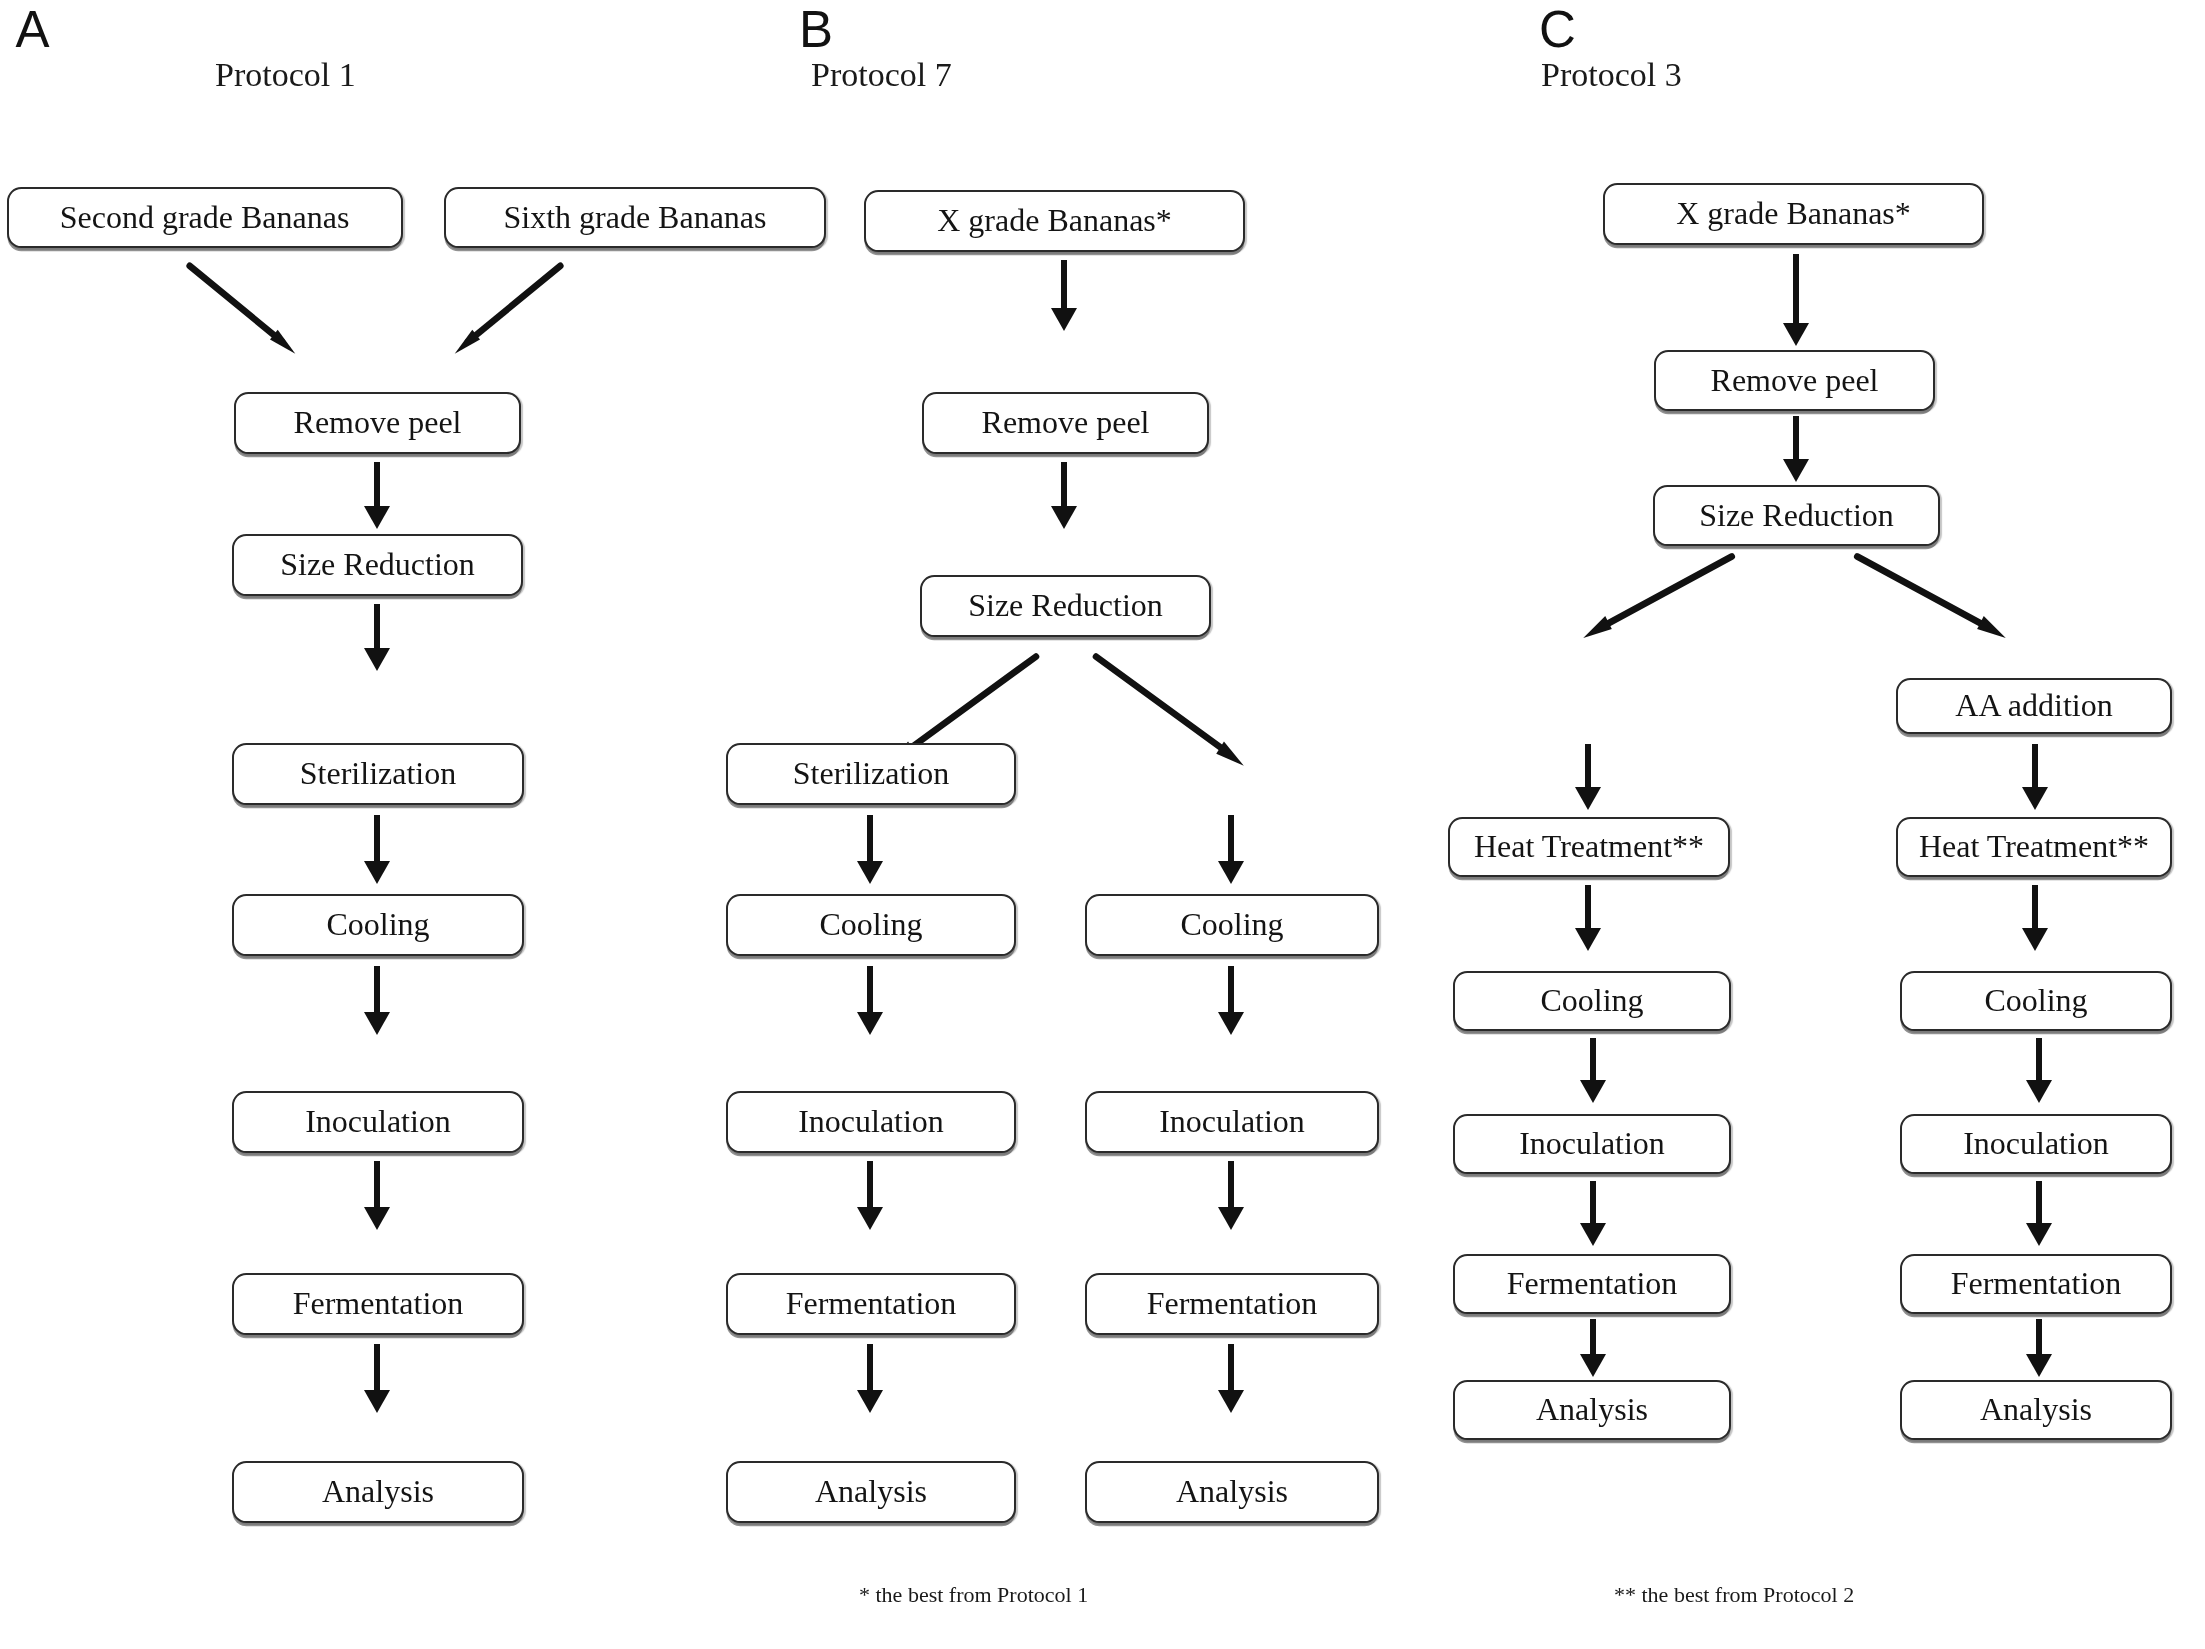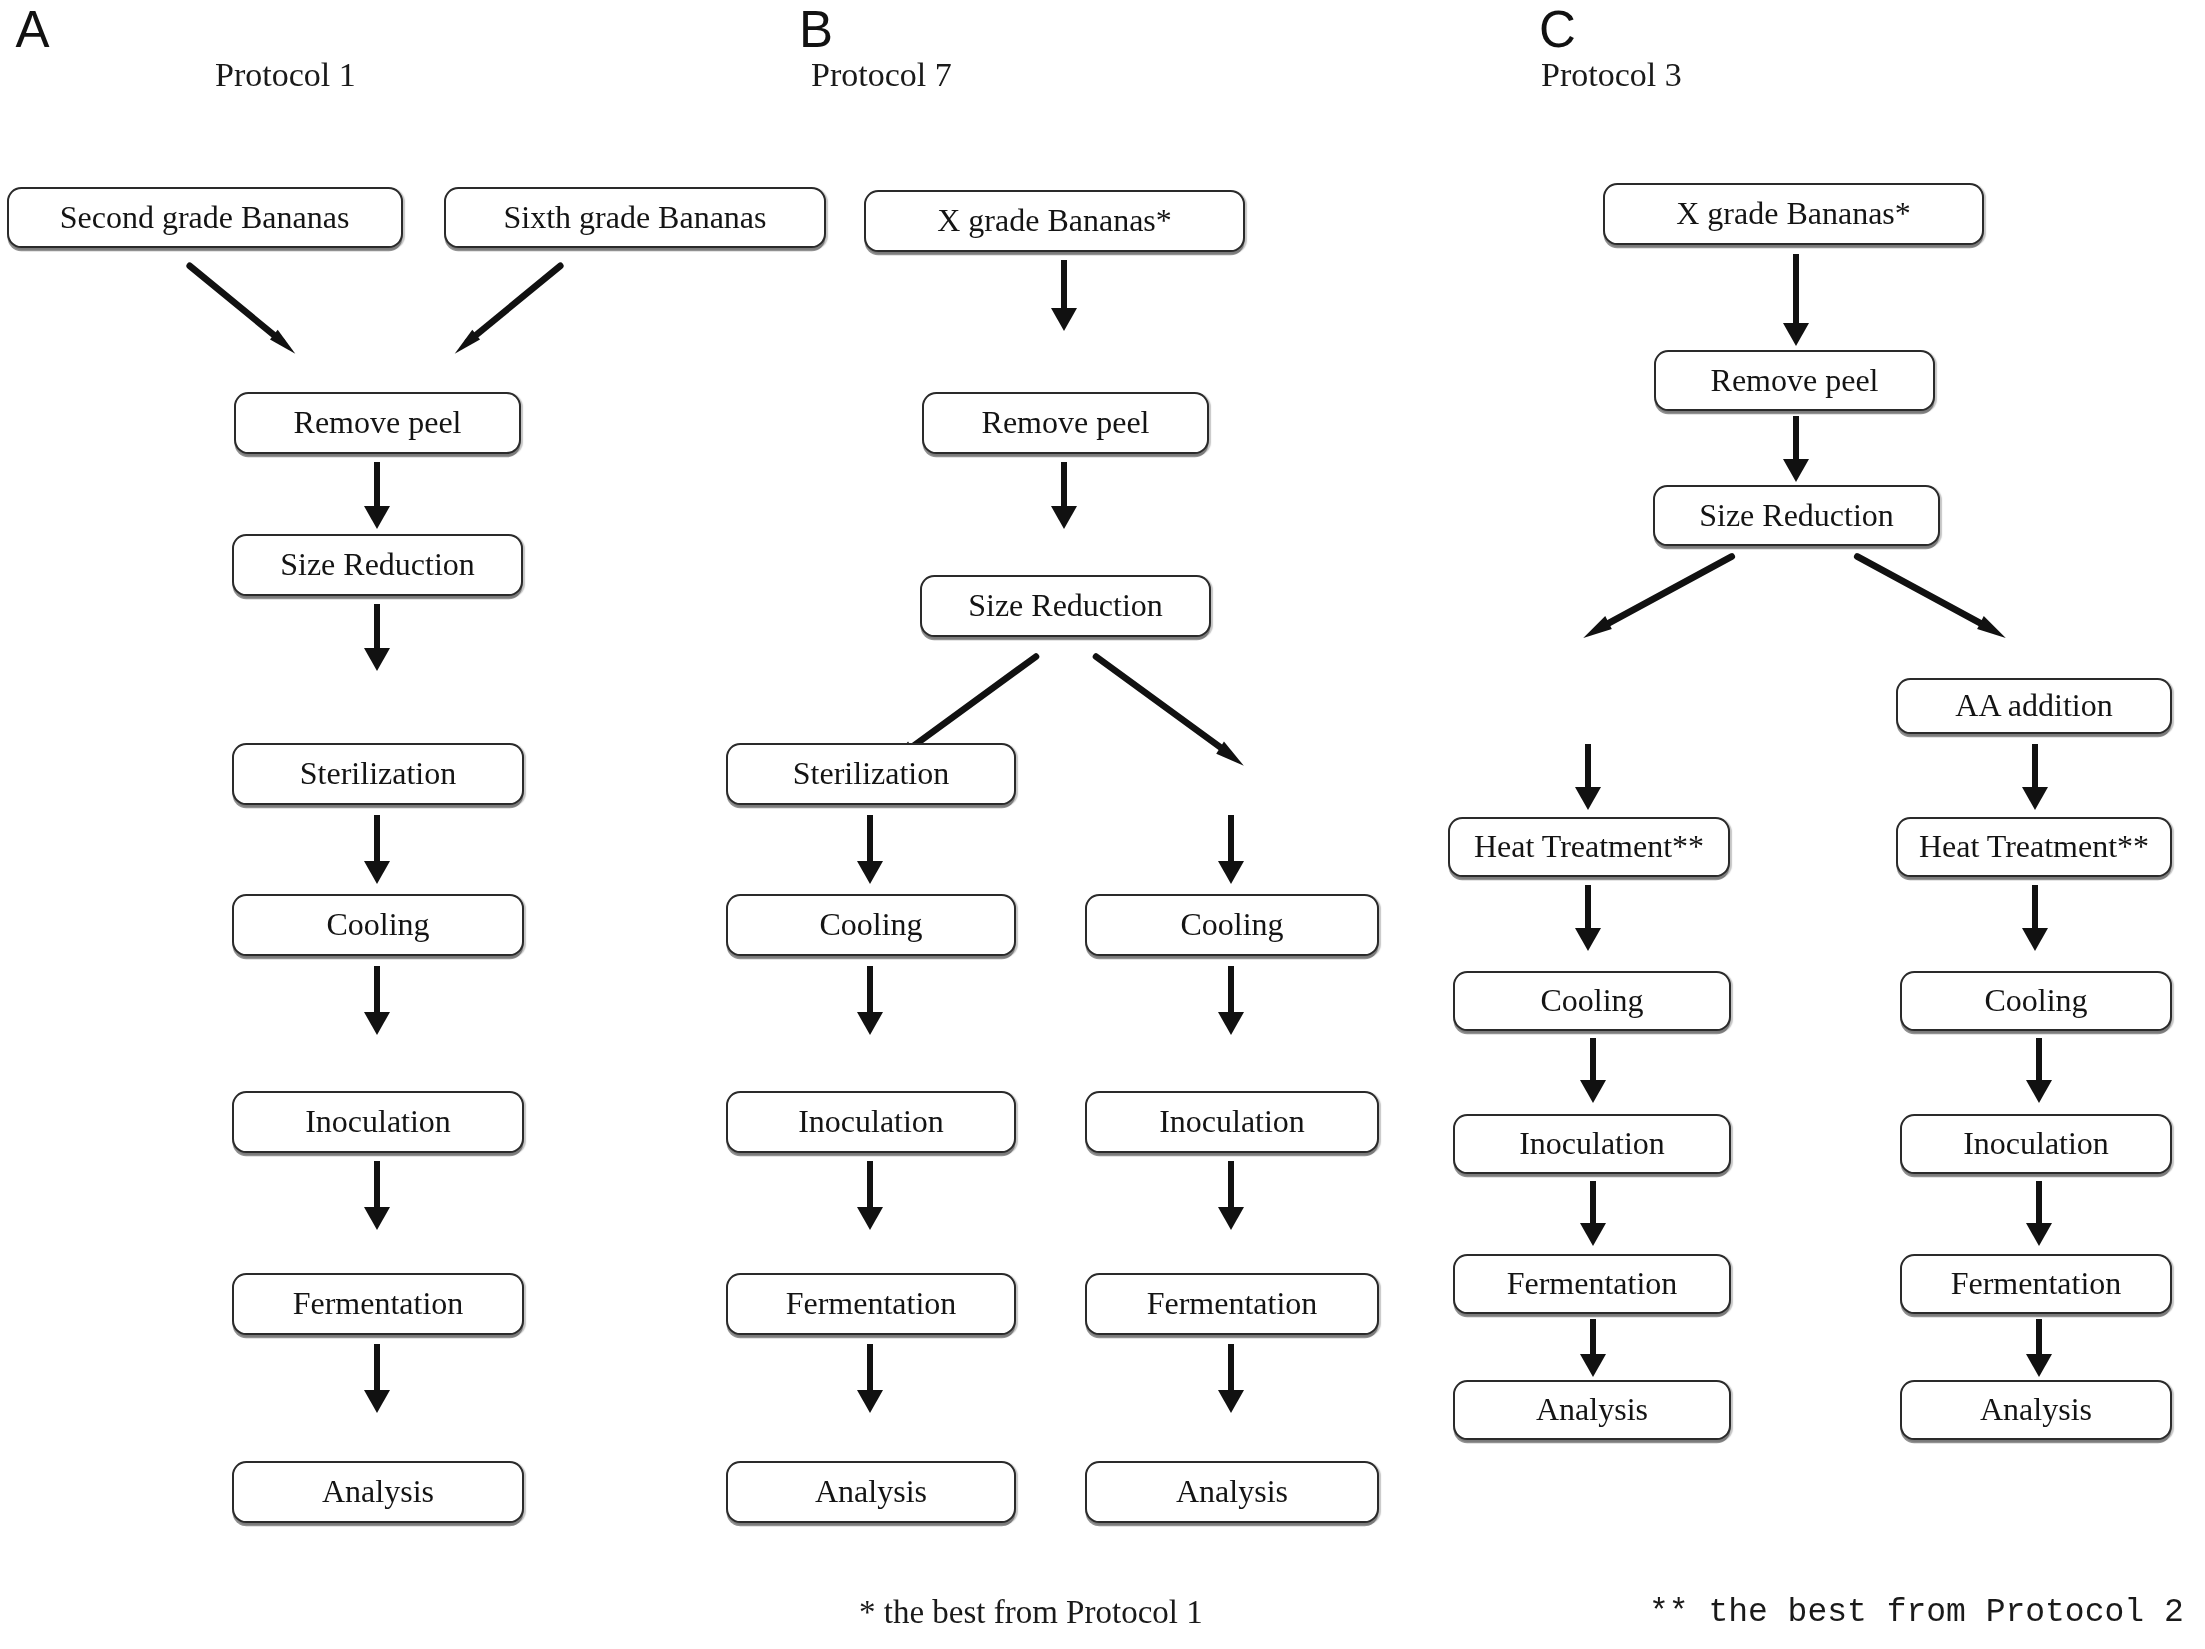--- a/index.html
+++ b/index.html
@@ -86,25 +86,24 @@
   
   .arrow-d {
     position: absolute;
     pointer-events: none;
   }
 
   
   .footnote {
     position: absolute;
     font-family: "Liberation Serif", "DejaVu Serif", serif;
-    font-size: 33px;
+    font-size: 22px;
     line-height: 1;
     color: #1a1a1a;
     white-space: nowrap;
-    margin-top: 12px;
   }
 </style>
 </head>
 <body>
 
 <div id="canvas">
 
   <div class="panel-letter" style="left:15.4px; top:4.4px;">A</div>
 
   <div class="protocol-title" style="left:215px; top:58px; width:342px;">Protocol 1</div>
@@ -347,16 +346,16 @@
   <div class="arrow-v" style="left:2039px; top:1319px; height:58px;">
     <div class="shaft" style="height:36px;"></div>
     <div class="head"></div>
   </div>
 
   <div class="node" style="left:1453px; top:1380px; width:278px; height:60px;">Analysis</div>
   <div class="node" style="left:1900px; top:1380px; width:272px; height:60px;">Analysis</div>
 
   <div class="footnote" style="left:859px; top:1584px;">* the best from Protocol 1</div>
 
-  <div class="footnote" style="left:1649px; top:1584px;font-family:Liberation Mono, monospace;">** the best from Protocol  2</div>
+  <div class="footnote" style="left:1614px; top:1584px;">** the best from Protocol  2</div>
 
 </div>
 
 
 </body></html>

